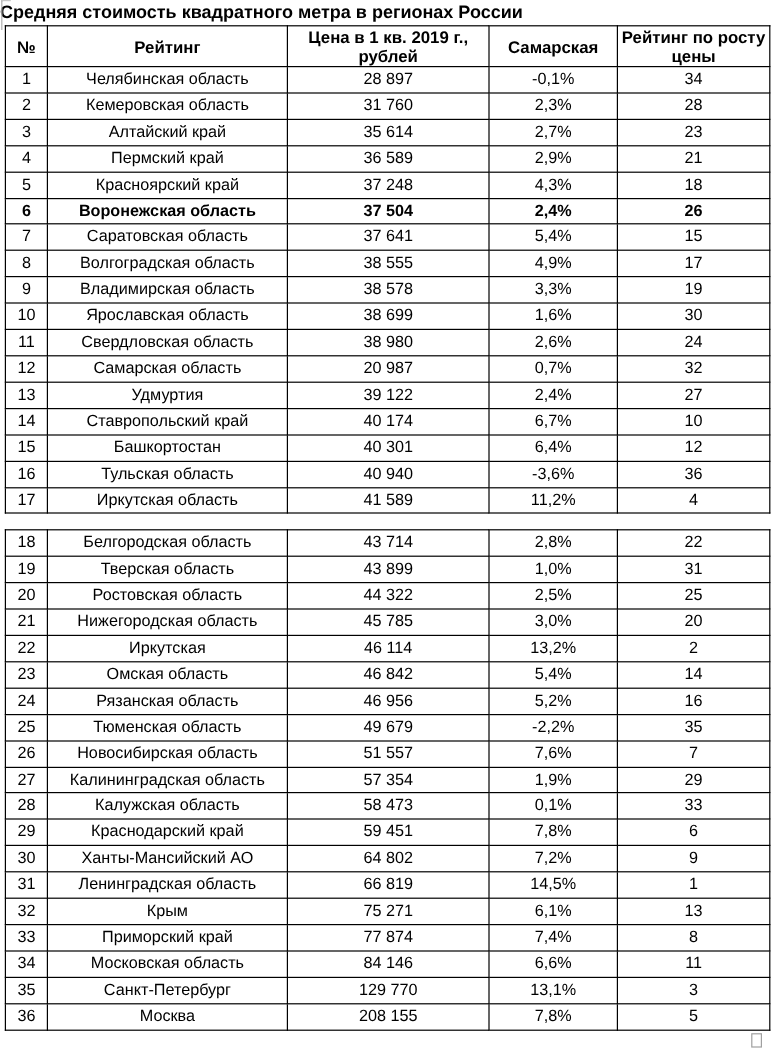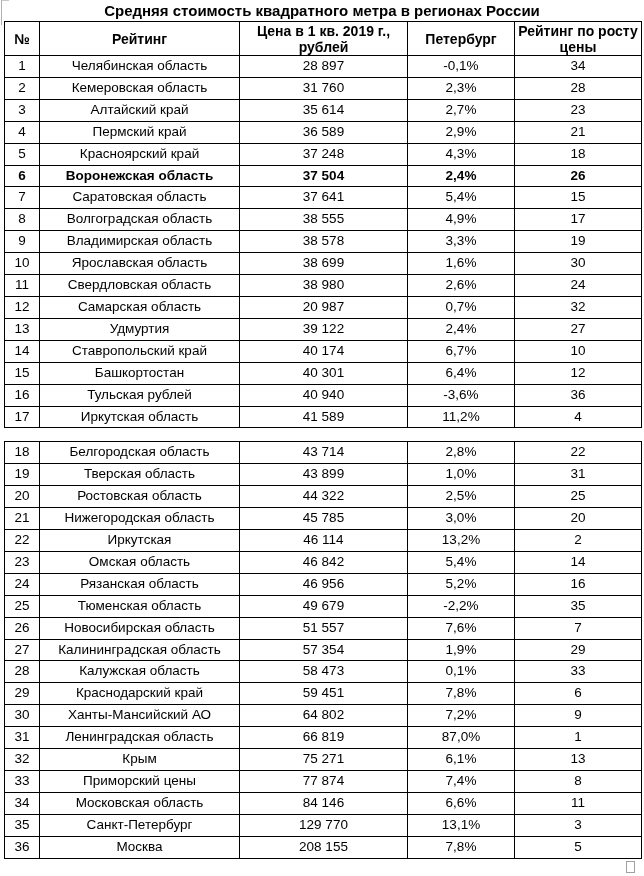--- a/index.html
+++ b/index.html
@@ -11,21 +11,21 @@
   }
   .page {
     position: relative;
     width: 644px;
     height: 876px;
     background: #ffffff;
     overflow: hidden;
   }
   .title {
     width: 644px;
-    text-align: center;
+    text-align: left;
     font-size: 15px;
     font-weight: bold;
     padding-top: 2px;
     line-height: 18px;
     white-space: nowrap;
   }
   table.price-table {
     border-collapse: collapse;
     table-layout: fixed;
     width: 637px;
@@ -96,21 +96,21 @@
         <col class="c-region">
         <col class="c-price">
         <col class="c-dyn">
         <col class="c-rate">
     </colgroup>
     <thead>
       <tr>
         <th>№</th>
         <th>Рейтинг</th>
         <th>Цена в 1 кв. 2019 г., рублей</th>
-        <th>Петербург</th>
+        <th>Самарская</th>
         <th>Рейтинг по росту цены</th>
       </tr>
     </thead>
     <tbody id="tbody-section-0">
         <tr>
           <td>1</td>
           <td>Челябинская область</td>
           <td>28 897</td>
           <td>-0,1%</td>
           <td>34</td>
@@ -208,21 +208,21 @@
         </tr>
         <tr>
           <td>15</td>
           <td>Башкортостан</td>
           <td>40 301</td>
           <td>6,4%</td>
           <td>12</td>
         </tr>
         <tr>
           <td>16</td>
-          <td>Тульская рублей</td>
+          <td>Тульская область</td>
           <td>40 940</td>
           <td>-3,6%</td>
           <td>36</td>
         </tr>
         <tr>
           <td>17</td>
           <td>Иркутская область</td>
           <td>41 589</td>
           <td>11,2%</td>
           <td>4</td>
@@ -327,33 +327,33 @@
           <td>30</td>
           <td>Ханты-Мансийский АО</td>
           <td>64 802</td>
           <td>7,2%</td>
           <td>9</td>
         </tr>
         <tr>
           <td>31</td>
           <td>Ленинградская область</td>
           <td>66 819</td>
-          <td>87,0%</td>
+          <td>14,5%</td>
           <td>1</td>
         </tr>
         <tr>
           <td>32</td>
           <td>Крым</td>
           <td>75 271</td>
           <td>6,1%</td>
           <td>13</td>
         </tr>
         <tr>
           <td>33</td>
-          <td>Приморский цены</td>
+          <td>Приморский край</td>
           <td>77 874</td>
           <td>7,4%</td>
           <td>8</td>
         </tr>
         <tr>
           <td>34</td>
           <td>Московская область</td>
           <td>84 146</td>
           <td>6,6%</td>
           <td>11</td>

